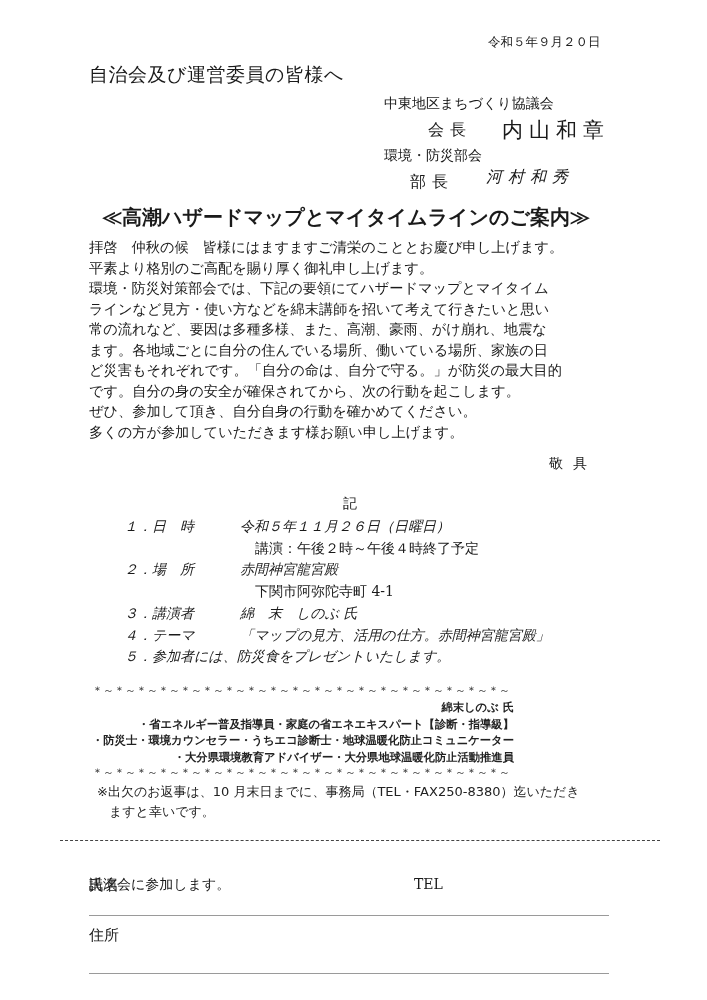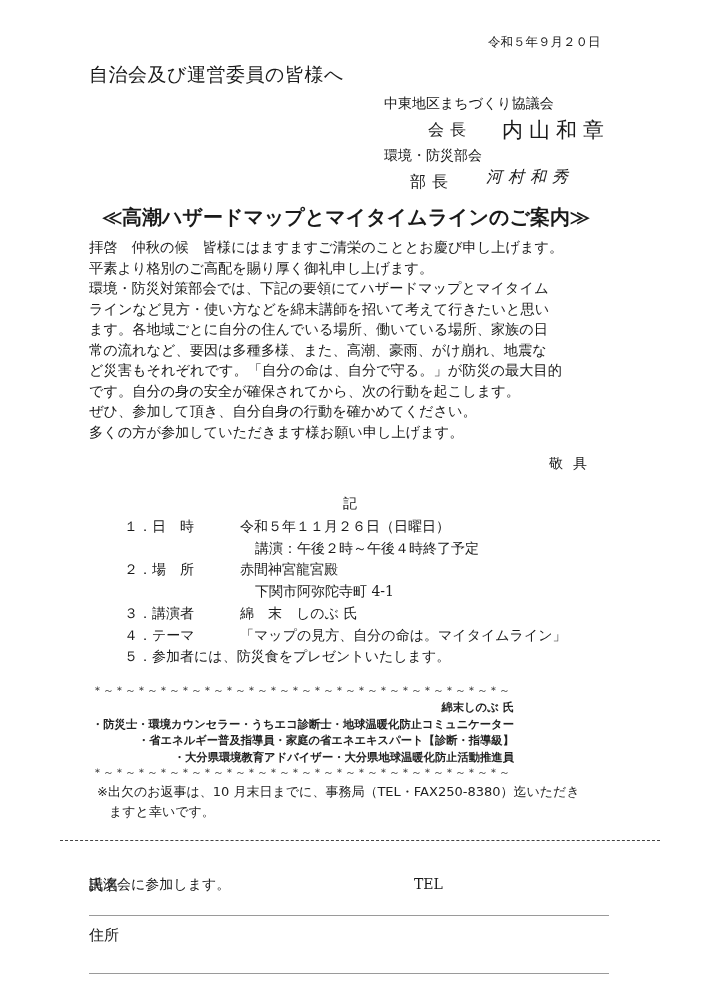--- a/index.html
+++ b/index.html
@@ -16,21 +16,21 @@
     .name1 { top: 116px; left: 486px; font-size: 21px; letter-spacing: 6px; margin-left: 16px; }
     .org2 { top: 147px; left: 384px; font-size: 14px; }
     .role2 { top: 172px; left: 410px; font-size: 16px; letter-spacing: 6px; }
     .name2 { top: 167px; left: 486px; font-size: 16px; letter-spacing: 6px; font-style: italic; }
     .title { top: 204px; left: 102px; font-size: 20px; font-weight: bold; }
     .body-lines { top: 237px; left: 89px; font-size: 14.2px; line-height: 20.5px; }
     .body-lines div { white-space: nowrap; }
     .keigu { top: 455px; left: 549px; font-size: 14px; letter-spacing: 10px; }
     .ki { top: 495px; left: 343px; font-size: 14px; }
     .items { top: 516px; left: 124px; font-size: 14px; line-height: 21.7px; }
-    .item-row { display: flex; white-space: nowrap; }
+    .item-row { display: flex; white-space: nowrap; font-style: italic; }
     .item-label { width: 116px; }
     .sub { padding-left: 131px; }
     .sep { font-family: "DejaVu Sans", "Liberation Sans", sans-serif; font-size: 11px; color: #333; }
     .sep1 { top: 683px; left: 92px; }
     .sep2 { top: 765px; left: 92px; }
     .profile { top: 700px; left: 92px; font-family: "DejaVu Sans", "Liberation Sans", sans-serif; font-size: 11.3px; line-height: 16.5px; font-weight: bold; color: #222; text-align: right; }
     .notice { top: 782px; left: 97px; font-family: "DejaVu Sans", "Liberation Sans", sans-serif; font-size: 13px; line-height: 20px; color: #222; }
     .notice .cont { padding-left: 12px; }
     .cutline { position: absolute; top: 840px; left: 60px; width: 600px; border-top: 1.5px dashed #444; }
     .reply-title { top: 851px; left: 89px; font-size: 14px; margin-top: 25px; }
@@ -54,22 +54,22 @@
 <div class="abs role2">部長</div>
 <div class="abs name2">河村和秀</div>
 
 <div class="abs title">≪高潮ハザードマップとマイタイムラインのご案内≫</div>
 
 <div class="abs body-lines">
   <div>拝啓　仲秋の候　皆様にはますますご清栄のこととお慶び申し上げます。</div>
   <div>平素より格別のご高配を賜り厚く御礼申し上げます。</div>
   <div>環境・防災対策部会では、下記の要領にてハザードマップとマイタイム</div>
   <div>ラインなど見方・使い方などを綿末講師を招いて考えて行きたいと思い</div>
+  <div>常の流れなど、要因は多種多様、また、高潮、豪雨、がけ崩れ、地震な</div>
   <div>ます。各地域ごとに自分の住んでいる場所、働いている場所、家族の日</div>
-  <div>常の流れなど、要因は多種多様、また、高潮、豪雨、がけ崩れ、地震な</div>
   <div>ど災害もそれぞれです。「自分の命は、自分で守る。」が防災の最大目的</div>
   <div>です。自分の身の安全が確保されてから、次の行動を起こします。</div>
   <div>ぜひ、参加して頂き、自分自身の行動を確かめてください。</div>
   <div>多くの方が参加していただきます様お願い申し上げます。</div>
 </div>
 <div class="abs keigu">敬具</div>
 
 <div class="abs ki">記</div>
 
 <div class="abs items">
@@ -82,32 +82,32 @@
     <span class="item-label">２．場　所</span>
     <span>赤間神宮龍宮殿</span>
   </div>
   <div class="sub">下関市阿弥陀寺町 4-1</div>
   <div class="item-row">
     <span class="item-label">３．講演者</span>
     <span>綿　末　しのぶ 氏</span>
   </div>
   <div class="item-row">
     <span class="item-label">４．テーマ</span>
-    <span>「マップの見方、自分の命は。マイタイムライン」</span>
+    <span>「マップの見方、活用の仕方。赤間神宮龍宮殿」</span>
   </div>
   <div class="item-row">
     <span>５．参加者には、防災食をプレゼントいたします。</span>
   </div>
 </div>
 
 <div class="abs sep sep1">＊～＊～＊～＊～＊～＊～＊～＊～＊～＊～＊～＊～＊～＊～＊～＊～＊～＊～＊～</div>
 <div class="abs profile">
   <div>綿末しのぶ 氏</div>
+  <div>・省エネルギー普及指導員・家庭の省エネエキスパート【診断・指導級】</div>
   <div>・防災士・環境カウンセラー・うちエコ診断士・地球温暖化防止コミュニケーター</div>
-  <div>・省エネルギー普及指導員・家庭の省エネエキスパート【診断・指導級】</div>
   <div>・大分県環境教育アドバイザー・大分県地球温暖化防止活動推進員</div>
 </div>
 <div class="abs sep sep2">＊～＊～＊～＊～＊～＊～＊～＊～＊～＊～＊～＊～＊～＊～＊～＊～＊～＊～＊～</div>
 
 <div class="abs notice">
   <div>※出欠のお返事は、10 月末日までに、事務局（TEL・FAX250-8380）迄いただき</div>
   <div class="cont">ますと幸いです。</div>
 </div>
 
 <div class="cutline"></div>

